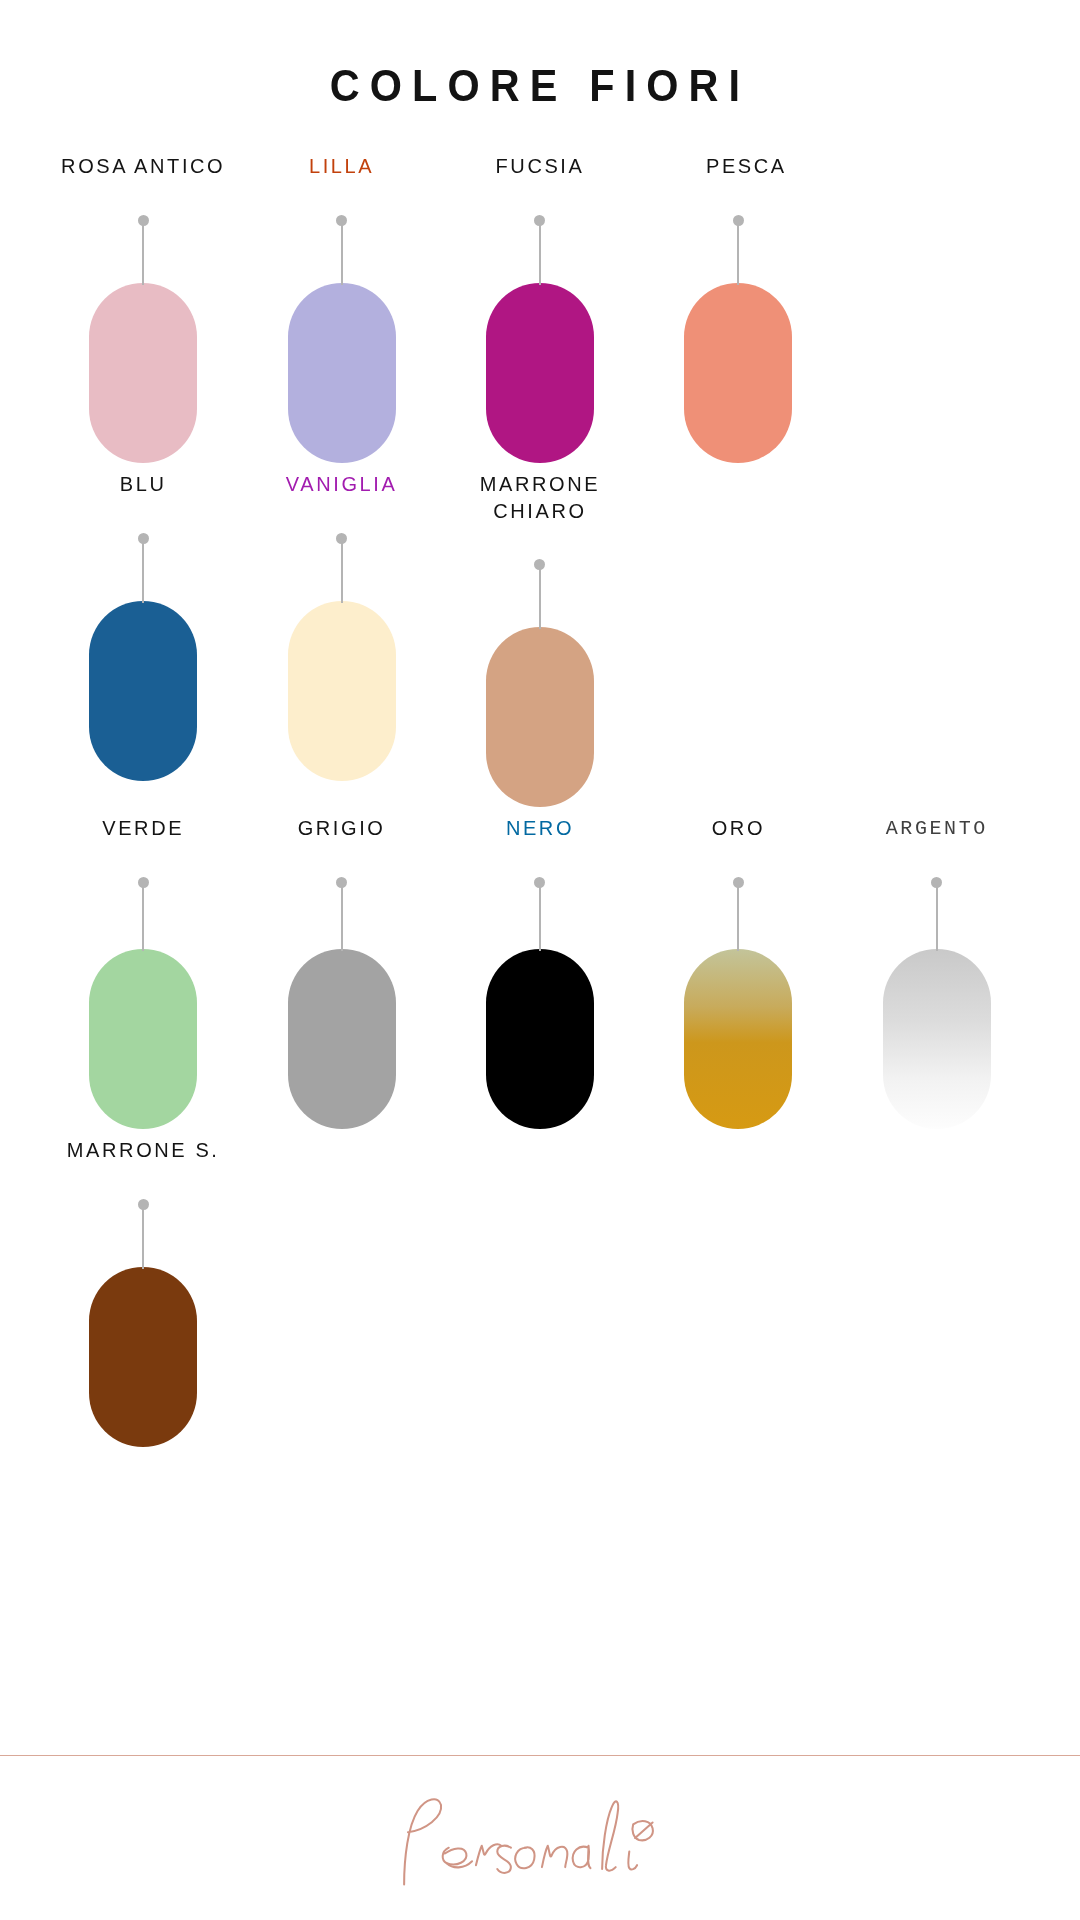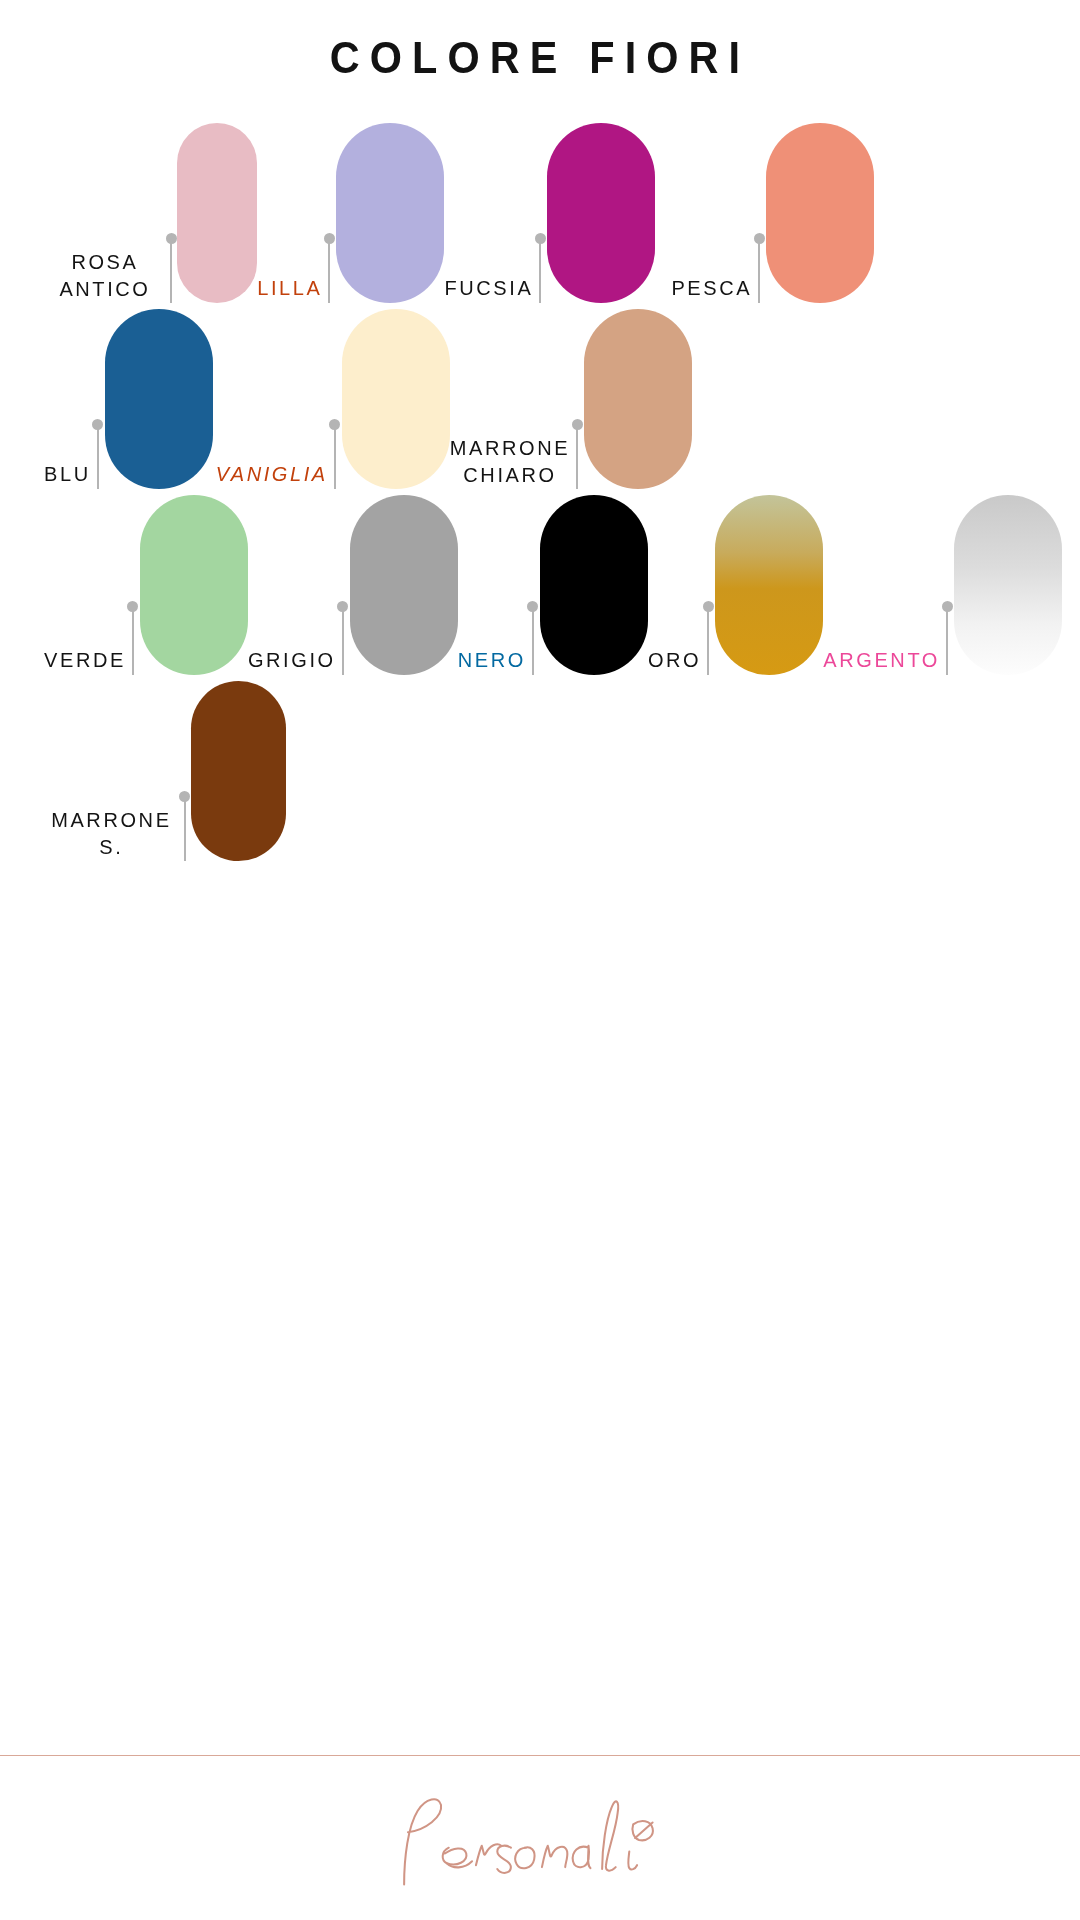--- a/index.html
+++ b/index.html
@@ -21,21 +21,21 @@
     width: 1080px;
     height: 1920px;
     position: relative;
     display: flex;
     flex-direction: column;
     background: #ffffff;
   }
 
   
   .title-wrap {
-    padding-top: 34px;
+    padding-top: 62px;
     text-align: center;
   }
 
   .page-title {
     font-family: "Liberation Sans", sans-serif;
     font-size: 45px;
     font-weight: 700;
     letter-spacing: 11px;
     color: #131313;
     text-transform: uppercase;
@@ -53,22 +53,22 @@
 
   .swatch-row {
     display: grid;
     grid-template-columns: repeat(5, 1fr);
     align-items: start;
     margin-bottom: 8px;
   }
 
   .swatch-cell {
     display: flex;
-    flex-direction: row;
-    align-items: flex-end;
+    flex-direction: column;
+    align-items: center;
     width: 100%;
   }
 
   .swatch-label {
     font-family: "Liberation Sans", sans-serif;
     font-size: 20px;
     font-weight: 400;
     letter-spacing: 2.6px;
     color: #141414;
     text-transform: uppercase;
@@ -183,21 +183,21 @@
       <div class="swatch-row row-2">
         <div class="swatch-cell">
           <div class="swatch-label" style="color: rgb(20, 20, 20);">BLU</div>
           <div class="pin">
             <div class="pin-head" style="background: rgb(180, 180, 180);"></div>
             <div class="pin-stem" style="background: rgb(180, 180, 180);"></div>
           </div>
           <div class="swatch-body" style="background: rgb(26, 95, 148);"></div>
         </div>
         <div class="swatch-cell">
-          <div class="swatch-label" style="color: #c2410c; font-style: italic;">VANIGLIA</div>
+          <div class="swatch-label" style="color: #a21caf;">VANIGLIA</div>
           <div class="pin">
             <div class="pin-head" style="background: rgb(180, 180, 180);"></div>
             <div class="pin-stem" style="background: rgb(180, 180, 180);"></div>
           </div>
           <div class="swatch-body" style="background: rgb(253, 238, 204);"></div>
         </div>
         <div class="swatch-cell">
           <div class="swatch-label" style="color: rgb(20, 20, 20);">MARRONE
 CHIARO</div>
           <div class="pin">
@@ -234,21 +234,21 @@
         </div>
         <div class="swatch-cell">
           <div class="swatch-label" style="color: rgb(20, 20, 20);">ORO</div>
           <div class="pin">
             <div class="pin-head" style="background: rgb(180, 180, 180);"></div>
             <div class="pin-stem" style="background: rgb(180, 180, 180);"></div>
           </div>
           <div class="swatch-body" style="background-image: linear-gradient(rgb(195, 196, 154) 0%, rgb(200, 171, 92) 32%, rgb(205, 151, 28) 52%, rgb(214, 154, 19) 100%);"></div>
         </div>
         <div class="swatch-cell">
-          <div class="swatch-label" style="color: #ec4899;">ARGENTO</div>
+          <div class="swatch-label" style="color: #404040; font-family: Liberation Mono, monospace;">ARGENTO</div>
           <div class="pin">
             <div class="pin-head" style="background: rgb(180, 180, 180);"></div>
             <div class="pin-stem" style="background: rgb(180, 180, 180);"></div>
           </div>
           <div class="swatch-body" style="background-image: linear-gradient(rgb(201, 201, 201) 0%, rgb(220, 220, 220) 40%, rgb(242, 242, 242) 72%, rgb(253, 253, 253) 100%);"></div>
         </div>
       </div>
       <div class="swatch-row row-4">
         <div class="swatch-cell">
           <div class="swatch-label" style="color: rgb(20, 20, 20);">MARRONE S.</div>

